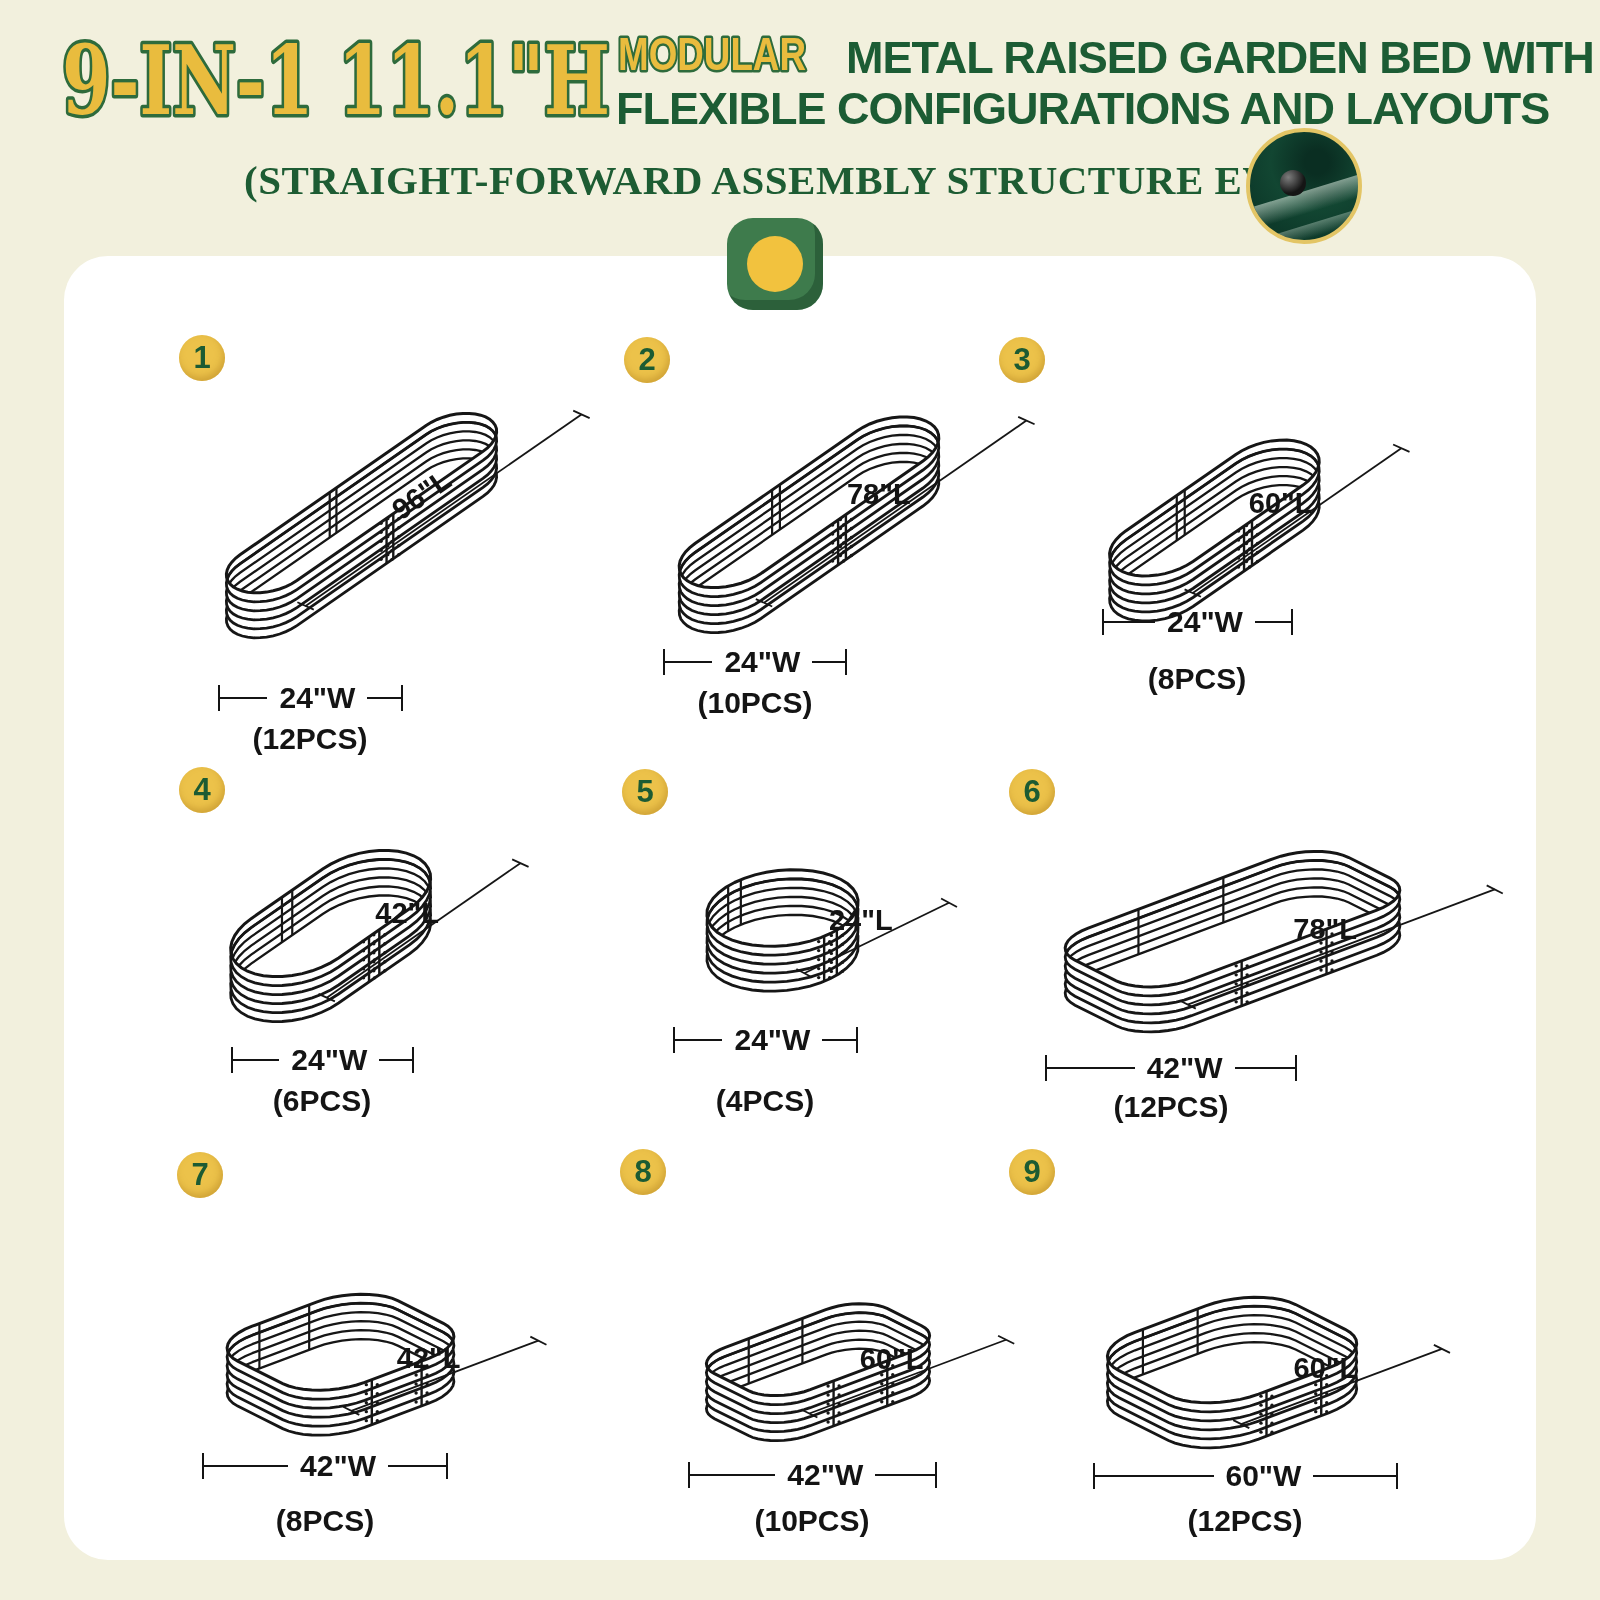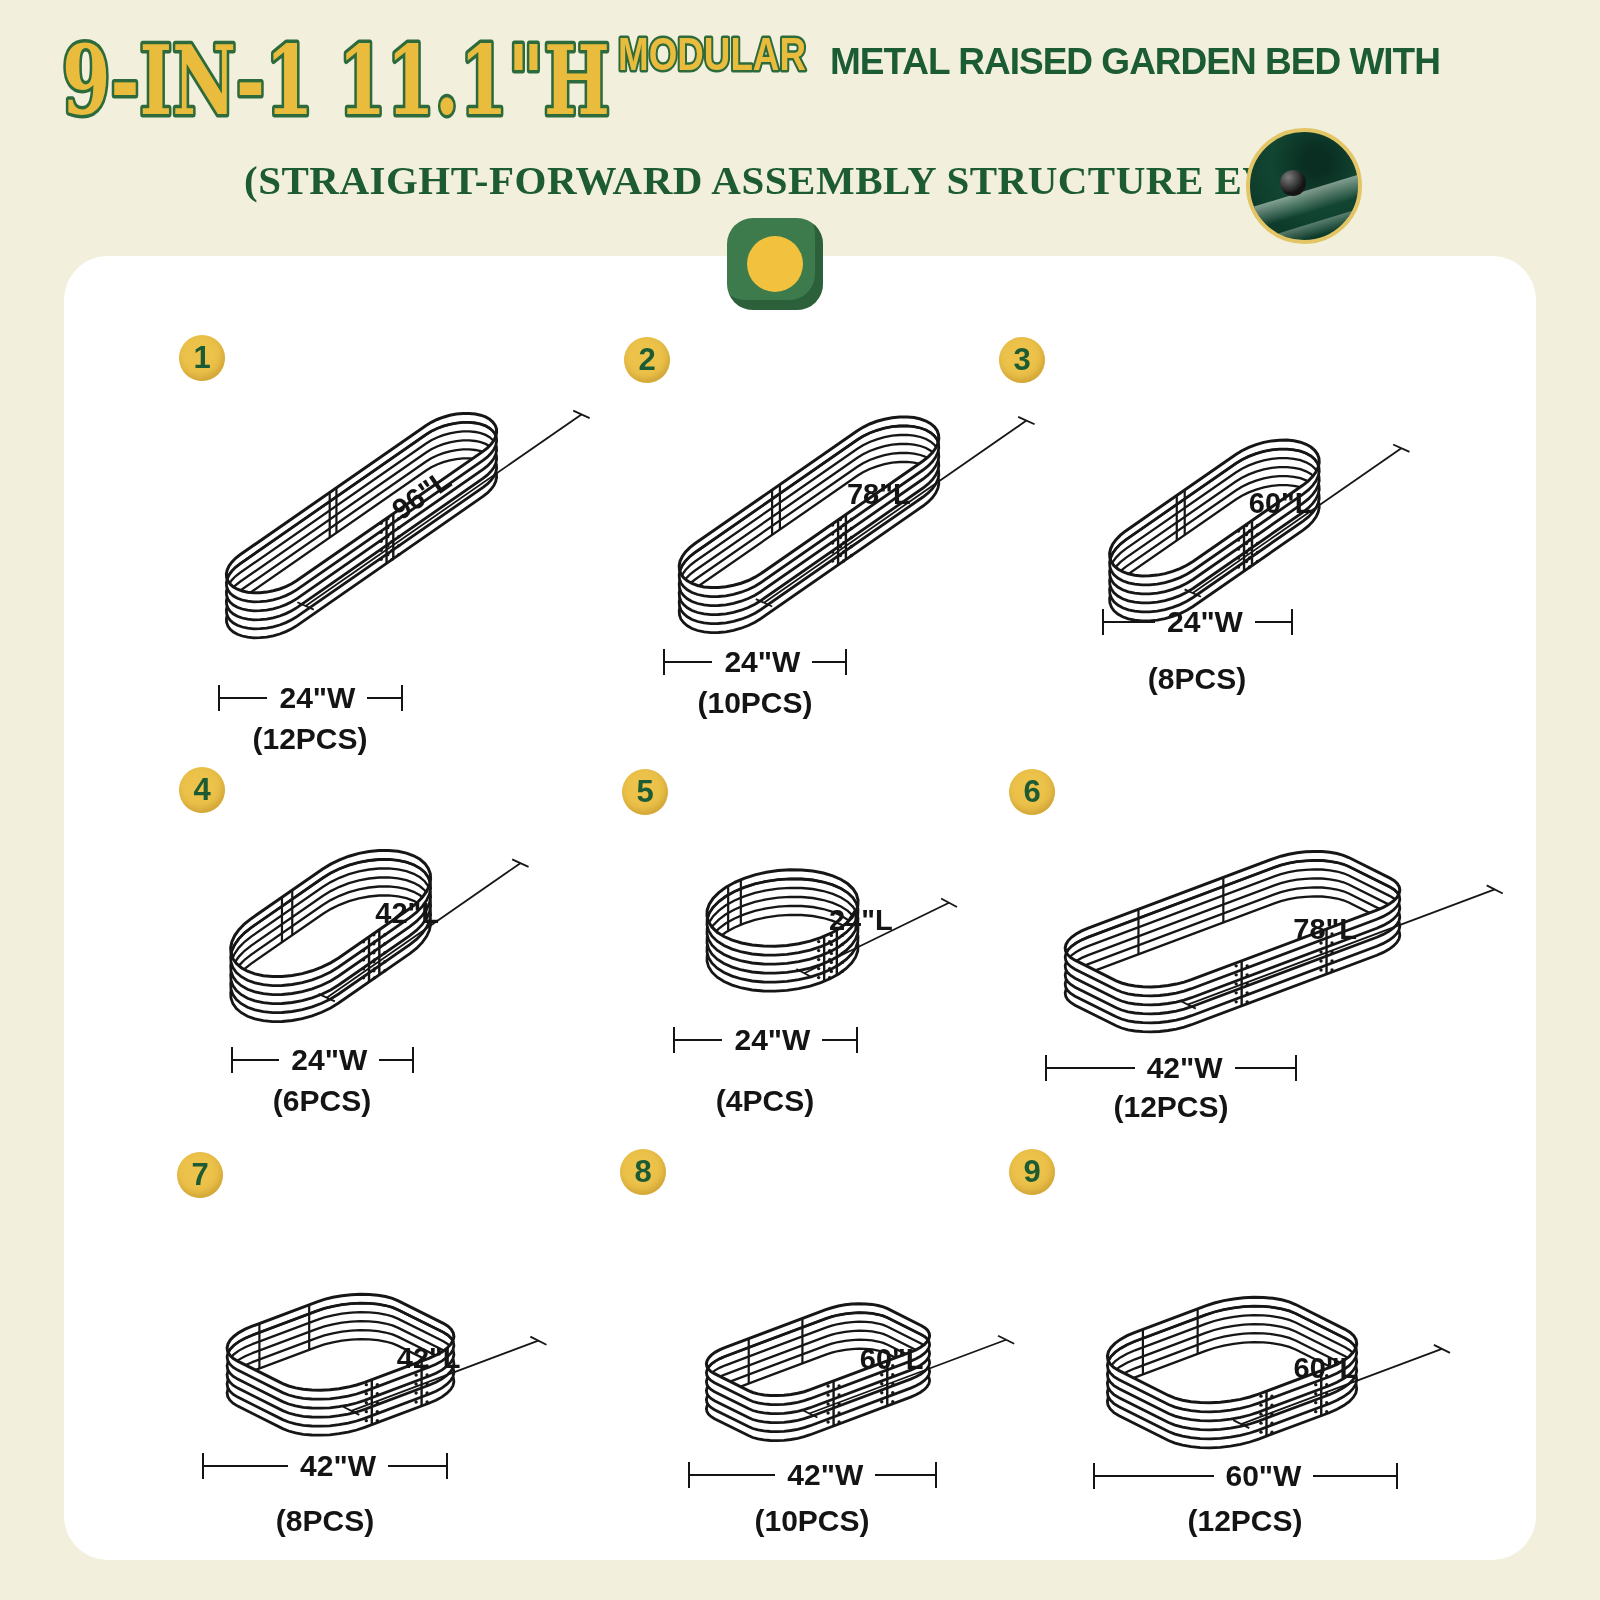--- a/index.html
+++ b/index.html
@@ -1,23 +1,23 @@
 <!DOCTYPE html>
 <html><head>
 <meta charset="utf-8">
 <style>
   html,body{margin:0;padding:0;background:#e9e7d5;}
   .stage{position:relative;width:1600px;height:1600px;background:#f2f0dd;overflow:hidden;
          font-family:"Liberation Sans",sans-serif;}
   
   .big-title-svg{position:absolute;left:58px;top:22px;overflow:visible;}
   .rblock{position:absolute;left:616px;top:28px;width:900px;}
-  .row1{display:flex;align-items:flex-end;gap:18px;}
+  .row1{display:flex;align-items:flex-end;gap:34px;}
   .modular-svg{display:block;overflow:visible;}
-  .headline{font-size:37px;font-weight:bold;color:#1c5c34;letter-spacing:-1px;line-height:1.0;white-space:nowrap;}
+  .headline{font-size:45px;font-weight:bold;color:#1c5c34;letter-spacing:-1px;line-height:1.0;white-space:nowrap;}
   .headline2{margin-top:6px;}
   .subtitle{position:absolute;left:244px;top:156px;width:990px;text-align:center;
             font-family:"Liberation Serif",serif;font-weight:bold;font-size:41px;color:#1d5c33;
             letter-spacing:.5px;white-space:nowrap;}
   .photo{position:absolute;left:1246px;top:128px;width:108px;height:108px;border-radius:50%;
          border:4px solid #e3c565;overflow:hidden;
          background:radial-gradient(circle at 62% 28%,#0a2e22 12%,#124632 45%,#0d3a2a 75%);}
   .photo .streak1{position:absolute;left:-20px;top:58px;width:160px;height:22px;transform:rotate(-17deg);
          background:linear-gradient(rgba(225,240,228,.55),rgba(225,240,228,0));}
   .photo .streak2{position:absolute;left:-20px;top:92px;width:160px;height:14px;transform:rotate(-17deg);
@@ -55,20 +55,21 @@
     <svg class="big-title-svg" width="560" height="120">
       <text x="4" y="92" font-family="DejaVu Serif, serif" font-weight="bold" font-size="96" fill="#e9bc3e" stroke="#2e6b3c" stroke-width="7" stroke-linejoin="round" paint-order="stroke" textLength="548" lengthAdjust="spacingAndGlyphs">9-IN-1 11.1"H</text>
     </svg>
     <div class="rblock">
       <div class="row1">
         <svg class="modular-svg" width="196" height="52">
           <text x="2" y="42" font-family="Liberation Sans, sans-serif" font-weight="bold" font-size="46" fill="#e9bc3e" stroke="#2e6b3c" stroke-width="5" stroke-linejoin="round" paint-order="stroke" textLength="188" lengthAdjust="spacingAndGlyphs">MODULAR</text>
         </svg>
         <div class="headline">METAL RAISED GARDEN BED WITH</div>
       </div>
+      <div class="headline headline2">FLEXIBLE CONFIGURATIONS AND LAYOUTS</div>
     </div>
     <div class="subtitle">(STRAIGHT-FORWARD ASSEMBLY STRUCTURE EVER!)</div>
     <div class="photo">
       <div class="streak1"></div>
       <div class="streak2"></div>
       <div class="rivet"></div>
     </div>
   </header>
 
   <div class="appicon">

